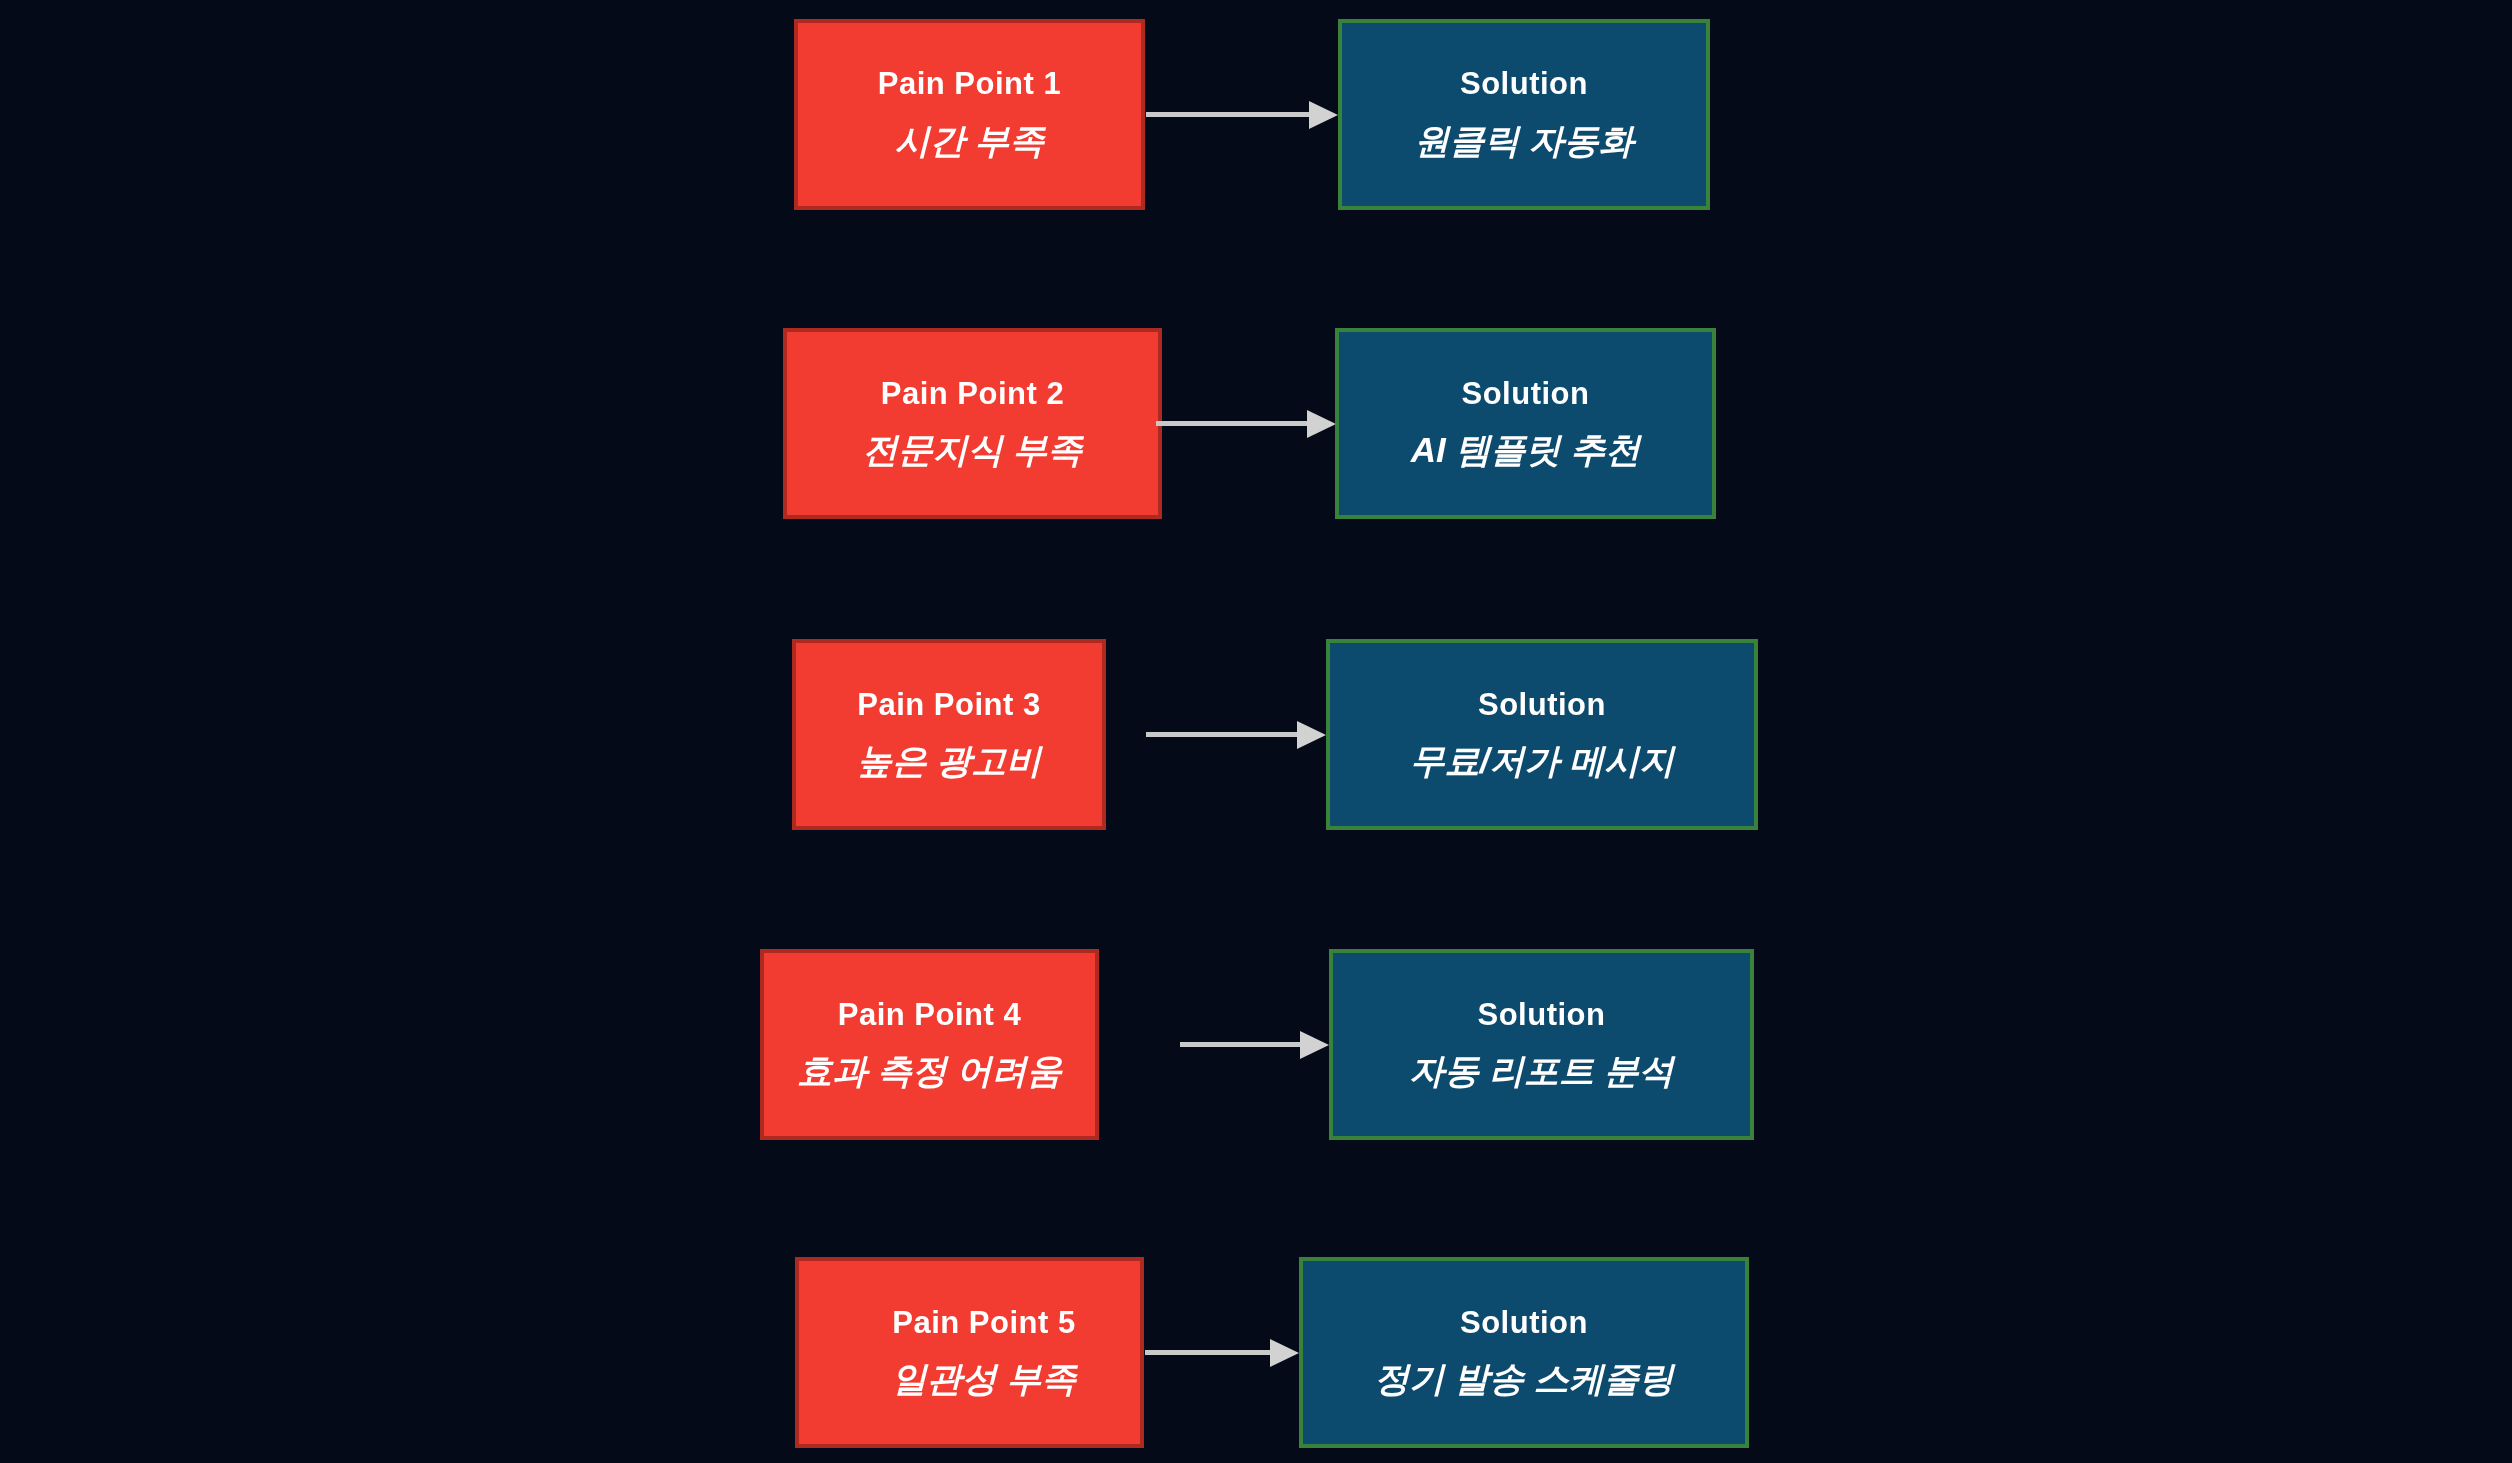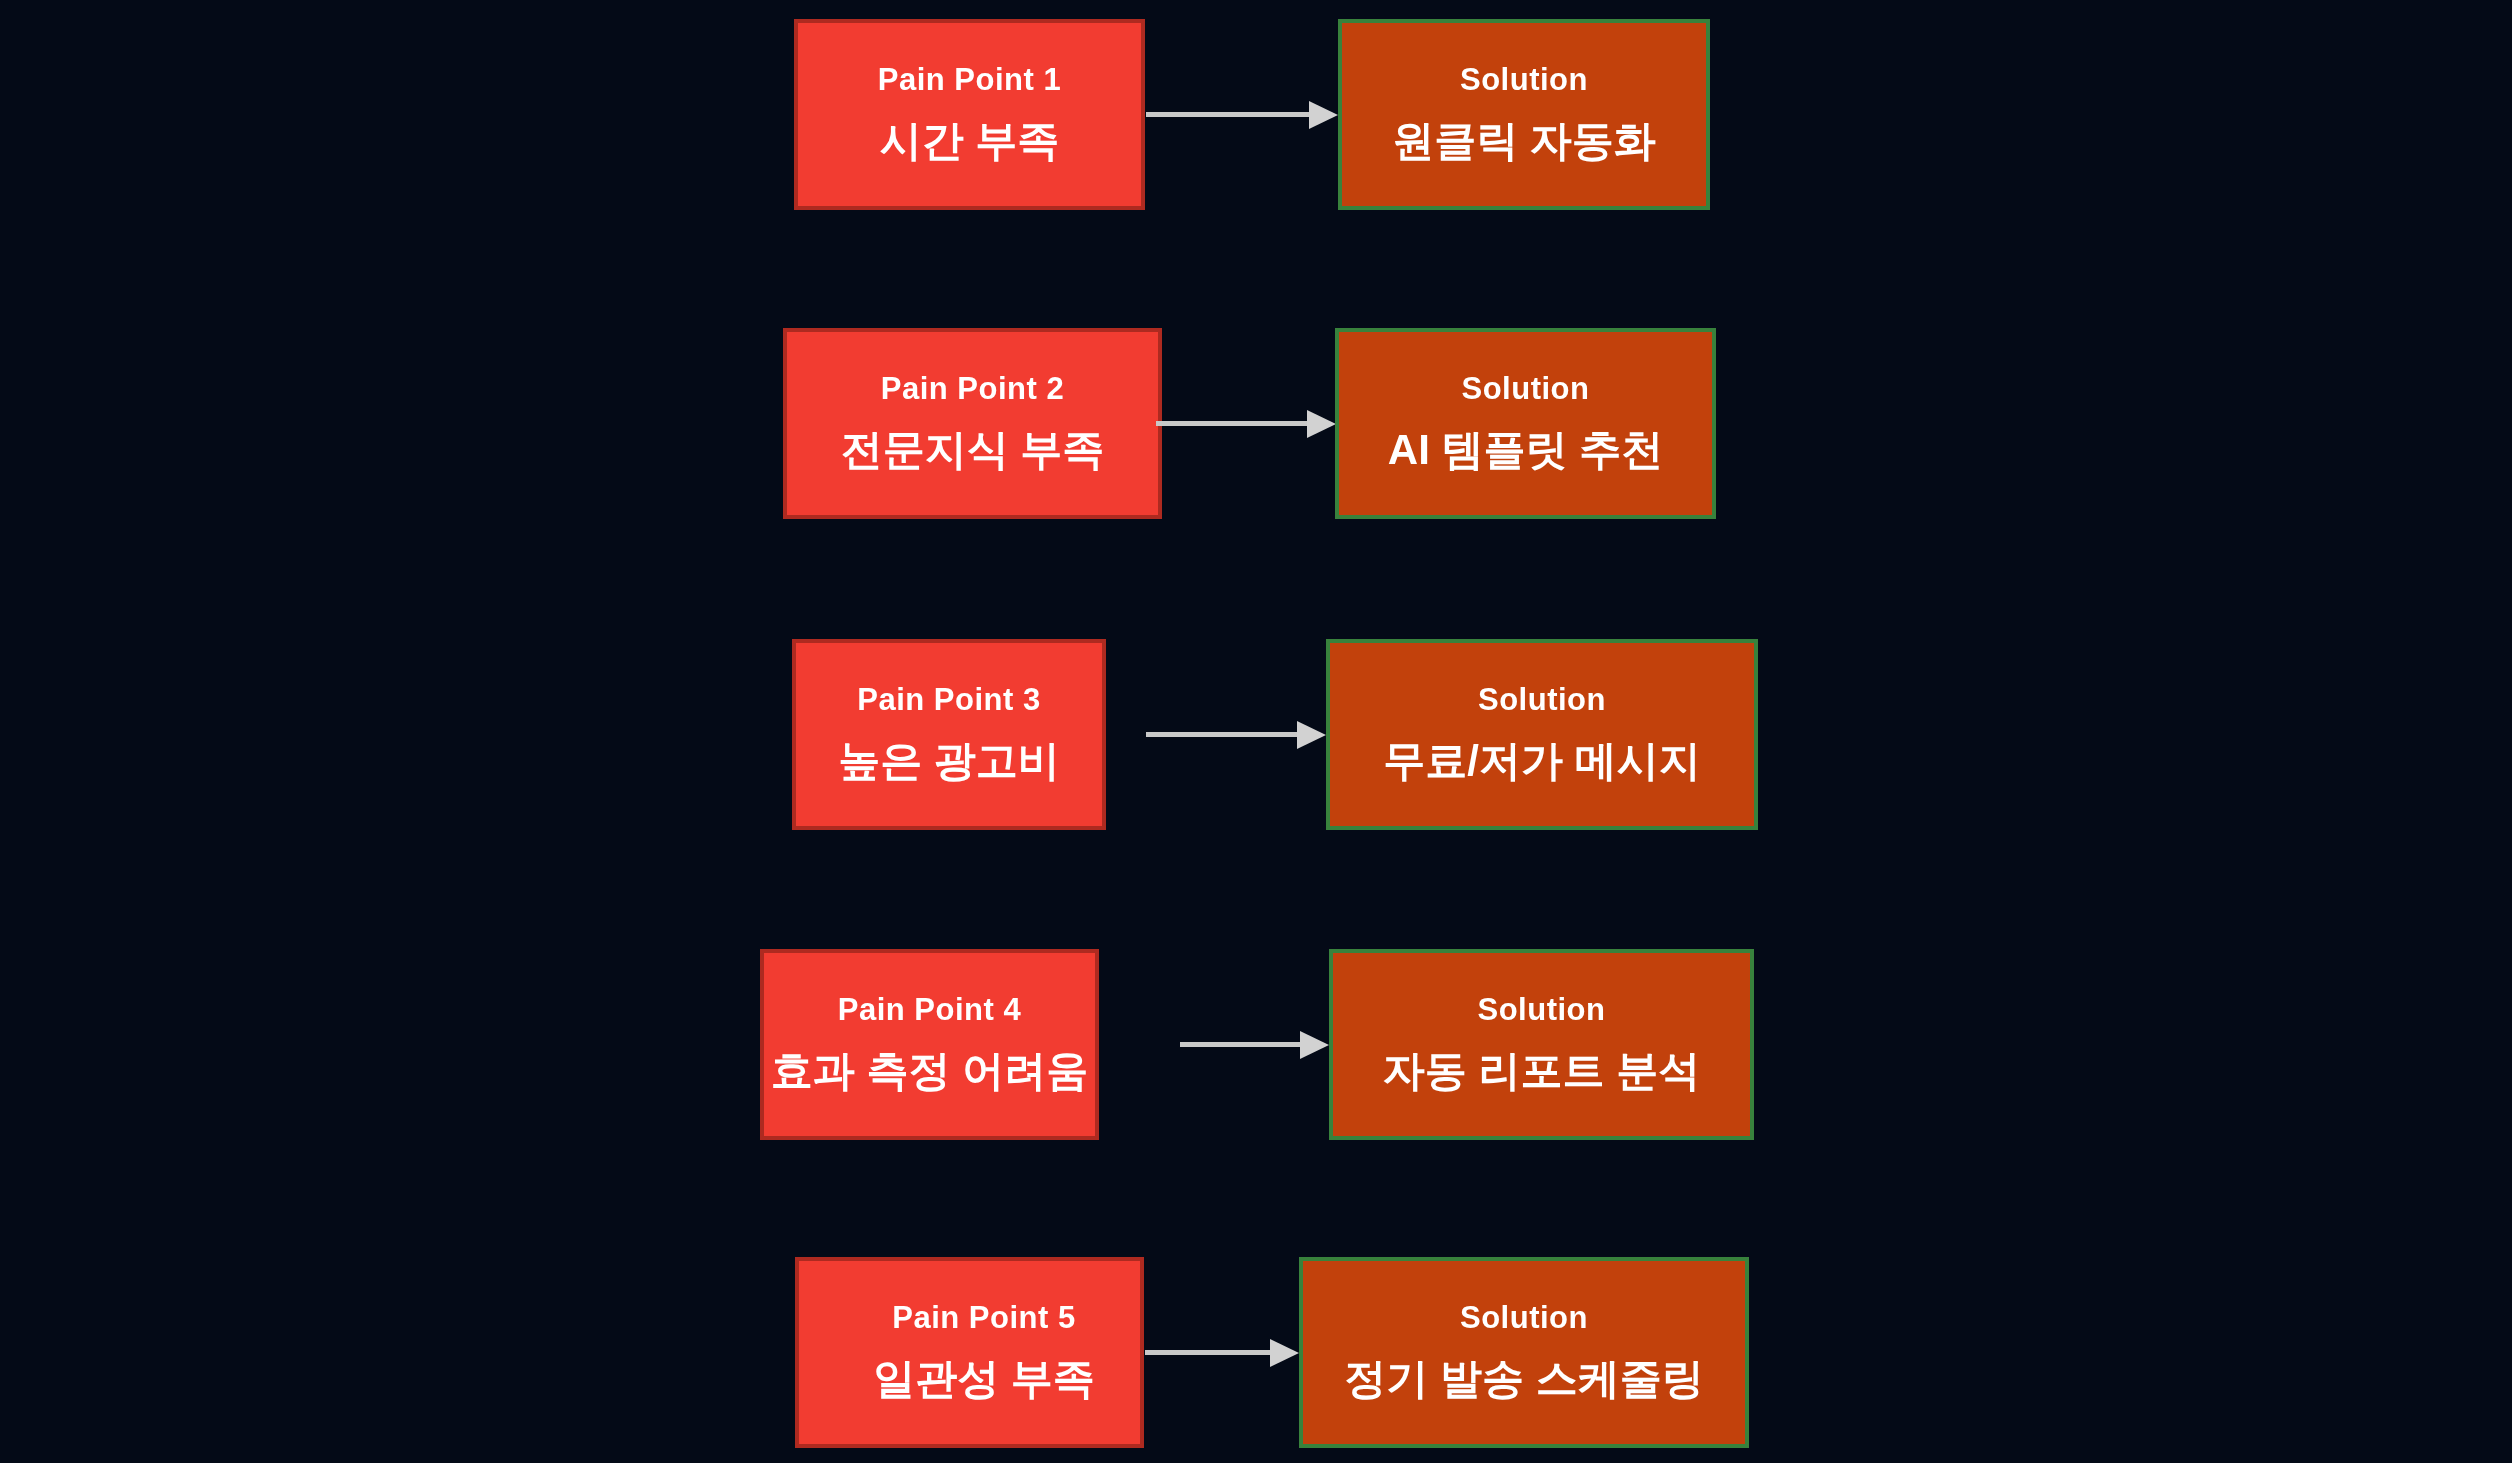--- a/index.html
+++ b/index.html
@@ -27,33 +27,34 @@
     align-items: center;
     gap: 14.8px;
     color: #ffffff;
     text-align: left;
   }
   .pain {
     background: #f23c31;
     border: 4.6px solid #ae2a20;
   }
   .sol {
-    background: #c2410c;
+    background: #0c4a6e;
     border: 4.6px solid #38823c;
   }
   .title {
     font-size: 31px;
     font-weight: 600;
     line-height: 1.25;
     letter-spacing: 0.5px;
   }
   .subtitle {
-    font-size: 42px;
+    font-size: 35px;
     font-weight: 600;
     line-height: 1.25;
+    font-style: italic;
   }
   .arrow {
     position: absolute;
     height: 29.5px;
     display: flex;
     align-items: center;
   }
   .shaft {
     flex: 1;
     height: 4.6px;

